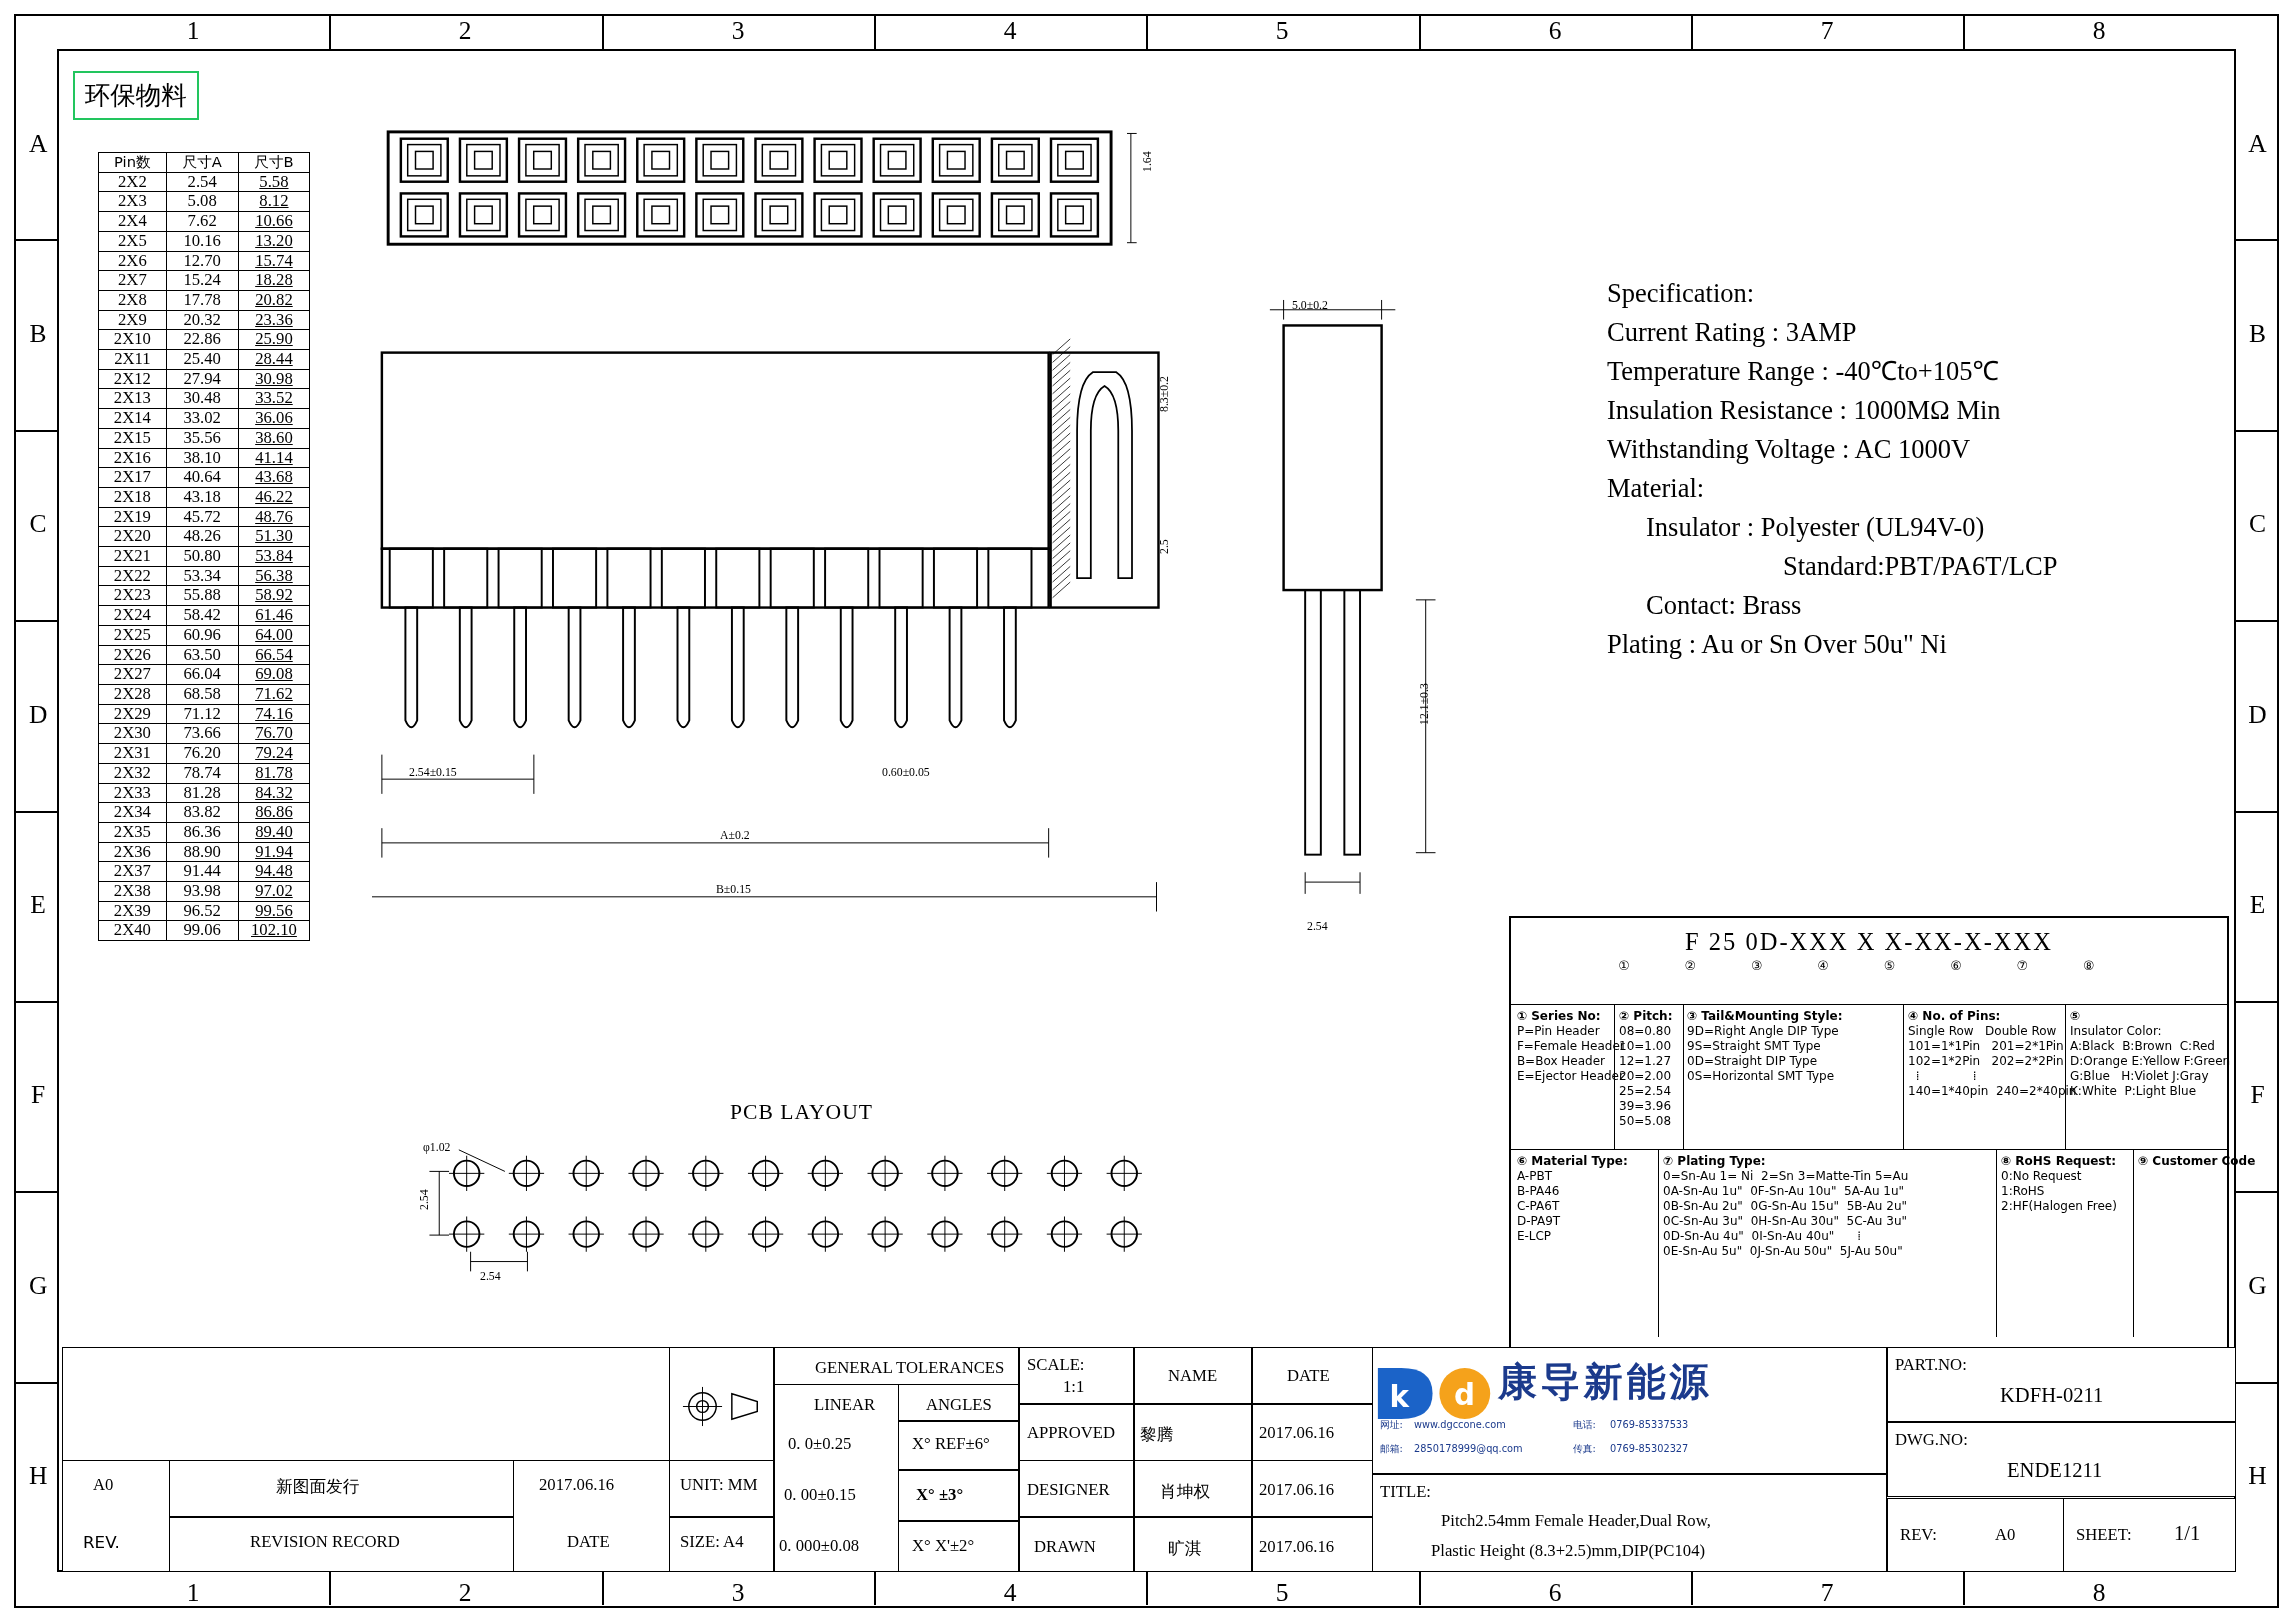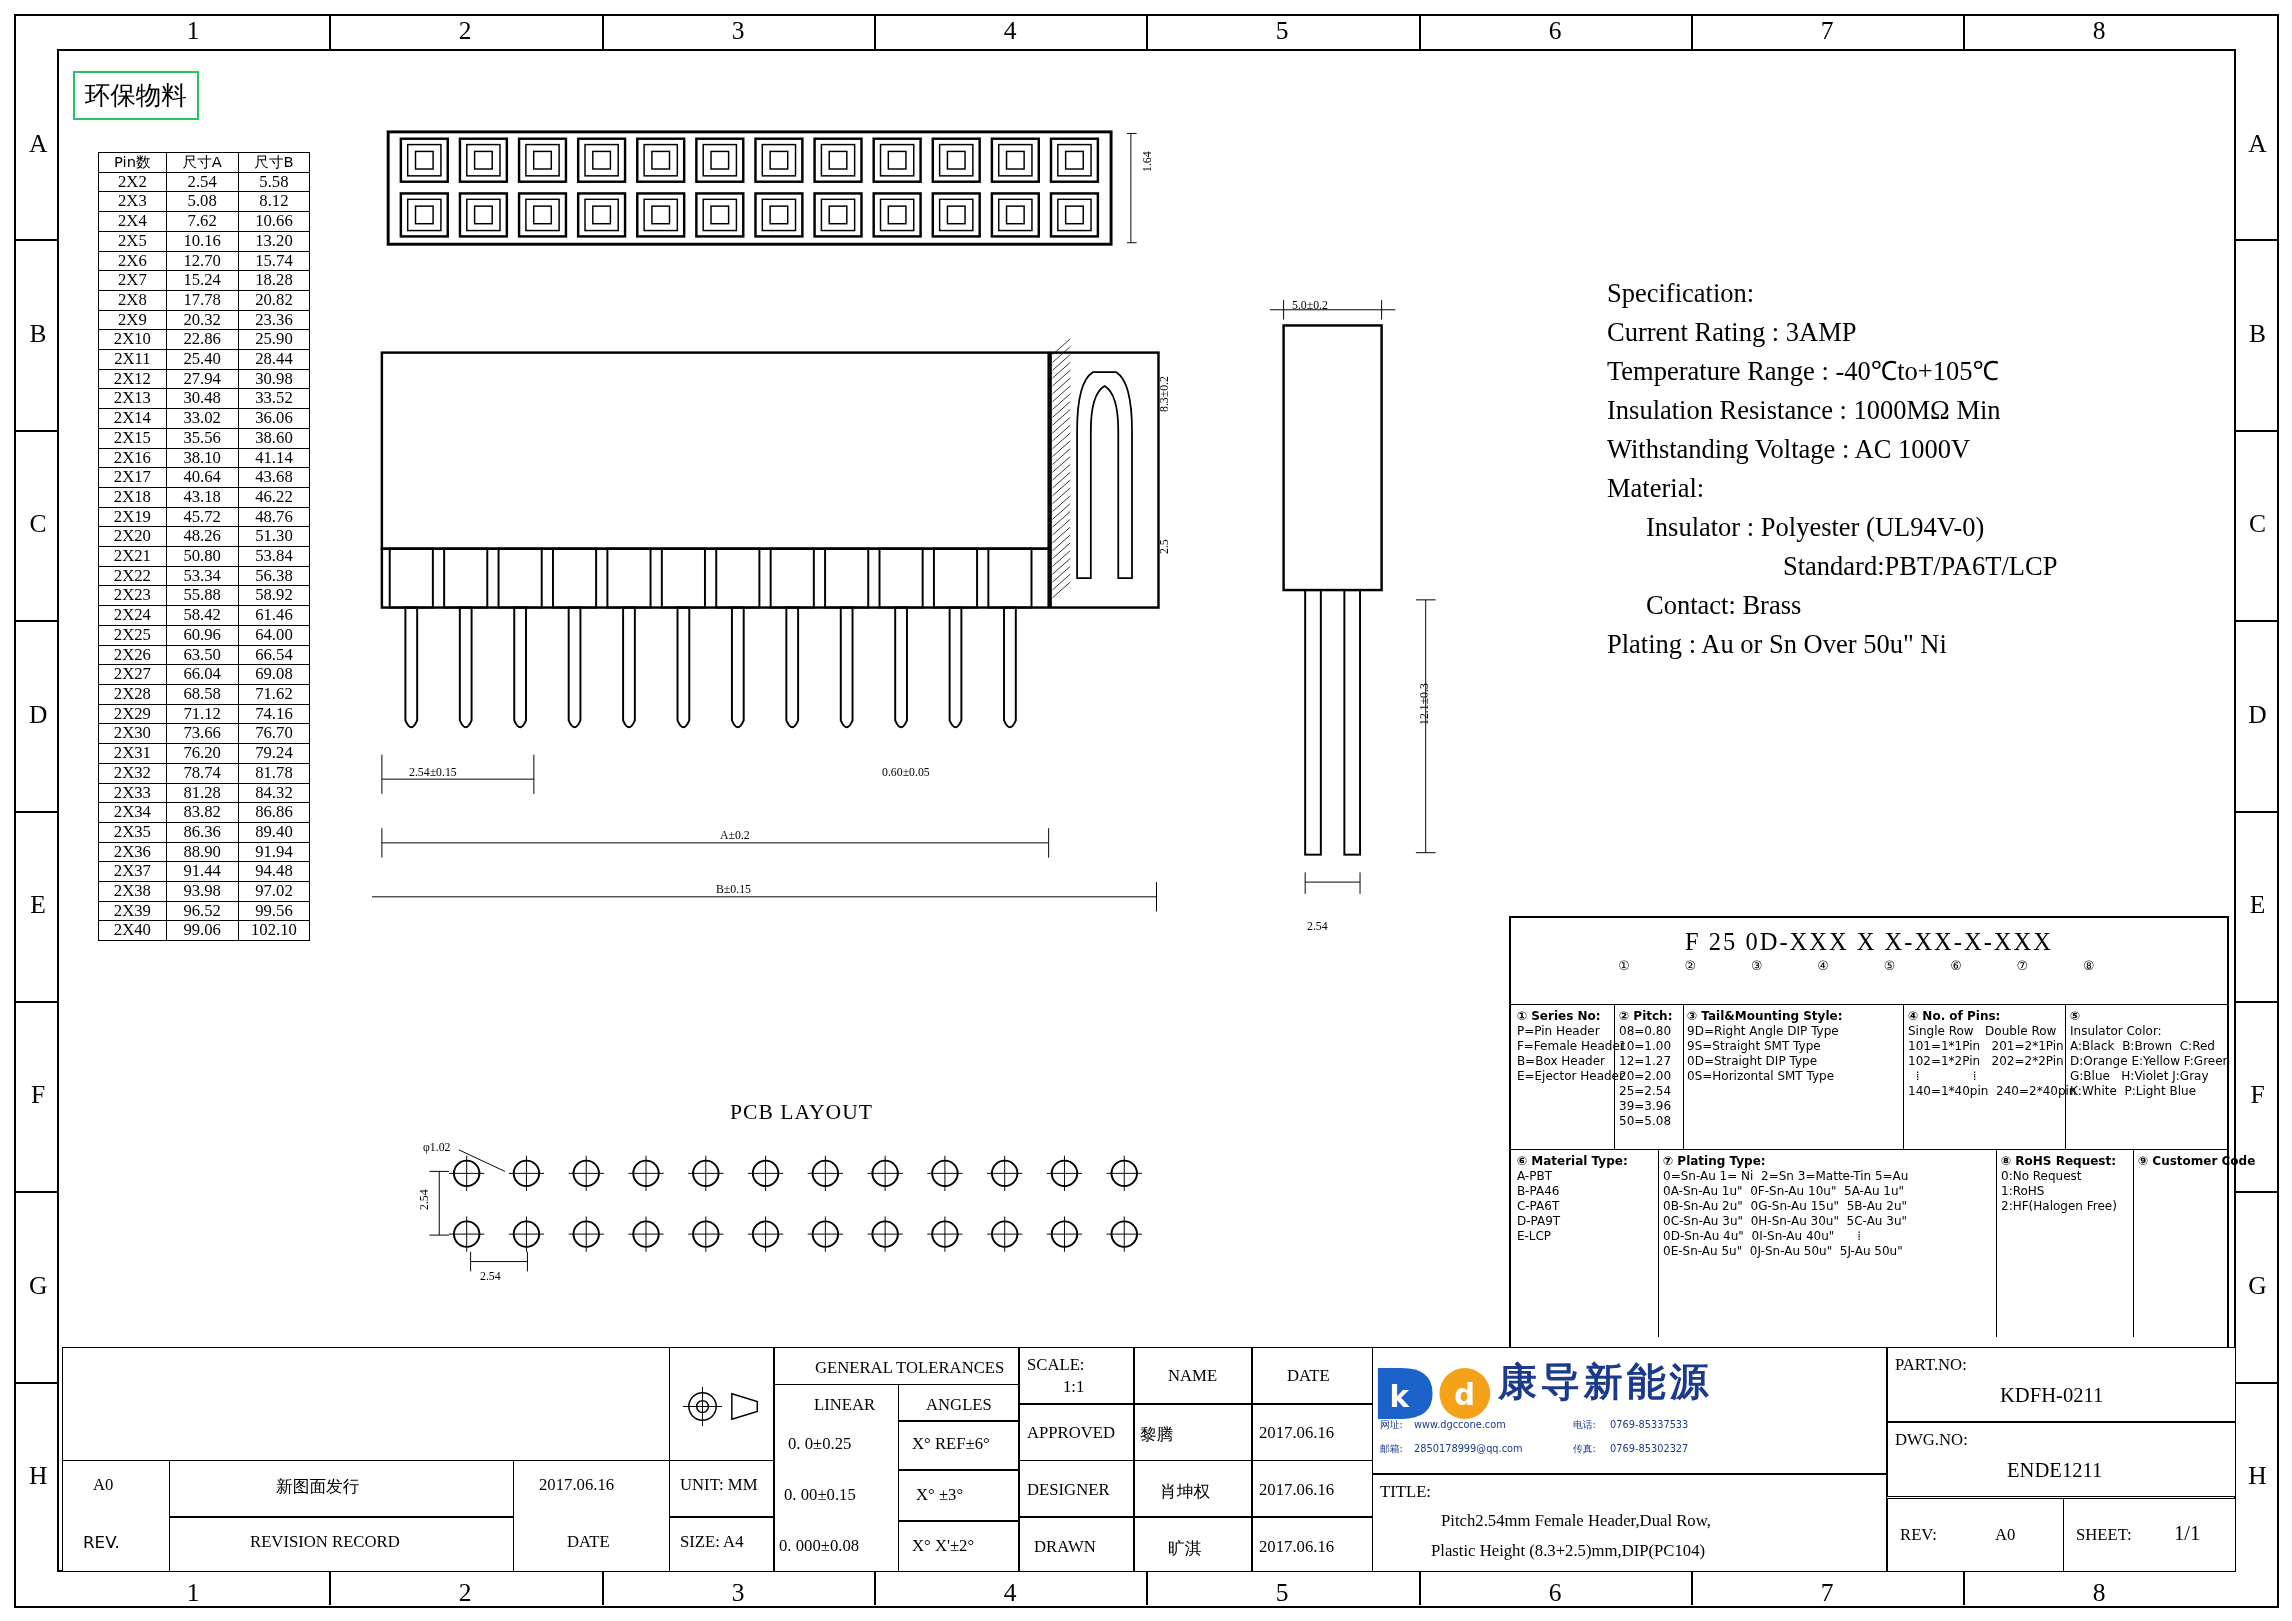--- a/index.html
+++ b/index.html
@@ -14,21 +14,21 @@
   .tickline{position:absolute;background:#000;}
 
   .env-box{position:absolute;left:73px;top:71px;border:2px solid #22c55e;padding:4.9px 9.8px;font-size:25.5px;font-family:"DejaVu Sans", sans-serif;background:#fff;}
 
   
   table.pintable{position:absolute;left:98px;top:152px;border-collapse:collapse;font-family:"Liberation Serif", serif;font-size:16.7px;background:#fff;}
   table.pintable td,table.pintable th{border:1px solid #000;padding:1px 3.9px;text-align:center;height:16.7px;line-height:16.7px;font-weight:normal;}
   table.pintable th{font-family:"DejaVu Sans", sans-serif;font-size:14.7px;}
   table.pintable td.c0{width:59px;}
   table.pintable td.c1{width:63px;}
-  table.pintable td.c2{width:63px;}
+  table.pintable td.c2{width:63px;text-decoration:underline;}
 
   
   .spec{position:absolute;left:1607px;top:274px;font-family:"Liberation Serif", serif;font-size:26.5px;line-height:39px;color:#000;white-space:nowrap;}
   .spec .ind1{padding-left:39px;}
   .spec .ind2{padding-left:176px;}
 
   
   .dwg{position:absolute;}
   .lbl{position:absolute;font-family:"Liberation Serif", serif;font-size:13.7px;color:#000;white-space:nowrap;}
   .lbl.sm{font-size:11.8px;}
@@ -659,21 +659,21 @@
   <div class="tb" style="left:774px;top:1421px;width:245px;height:49px;"></div>
   <div class="tb" style="left:774px;top:1470px;width:245px;height:51px;"></div>
   <div class="tb" style="left:774px;top:1521px;width:245px;height:51px;"></div>
   <div class="tb" style="left:774px;top:1384px;width:125px;height:188px;"></div>
   <div class="tbtxt" style="left:815px;top:1358px;">GENERAL TOLERANCES</div>
   <div class="tbtxt" style="left:814px;top:1395px;">LINEAR</div>
   <div class="tbtxt" style="left:926px;top:1395px;">ANGLES</div>
   <div class="tbtxt" style="left:788px;top:1434px;">0. 0±0.25</div>
   <div class="tbtxt" style="left:912px;top:1434px;">X° REF±6°</div>
   <div class="tbtxt" style="left:784px;top:1485px;">0. 00±0.15</div>
-  <div class="tbtxt" style="left:916px;top:1485px;">X°  ±3°</div>
+  <div class="tbtxt" style="left:916px;top:1485px;font-weight:bold;">X°  ±3°</div>
   <div class="tbtxt" style="left:779px;top:1536px;">0. 000±0.08</div>
   <div class="tbtxt" style="left:912px;top:1536px;">X° X'±2°</div>
 
   <div class="tb" style="left:1019px;top:1347px;width:353px;height:225px;"></div>
   <div class="tb" style="left:1019px;top:1347px;width:115px;height:57px;"></div>
   <div class="tb" style="left:1134px;top:1347px;width:118px;height:57px;"></div>
   <div class="tb" style="left:1252px;top:1347px;width:121px;height:57px;"></div>
   <div class="tb" style="left:1019px;top:1404px;width:115px;height:57px;"></div>
   <div class="tb" style="left:1134px;top:1404px;width:118px;height:57px;"></div>
   <div class="tb" style="left:1252px;top:1404px;width:121px;height:57px;"></div>

